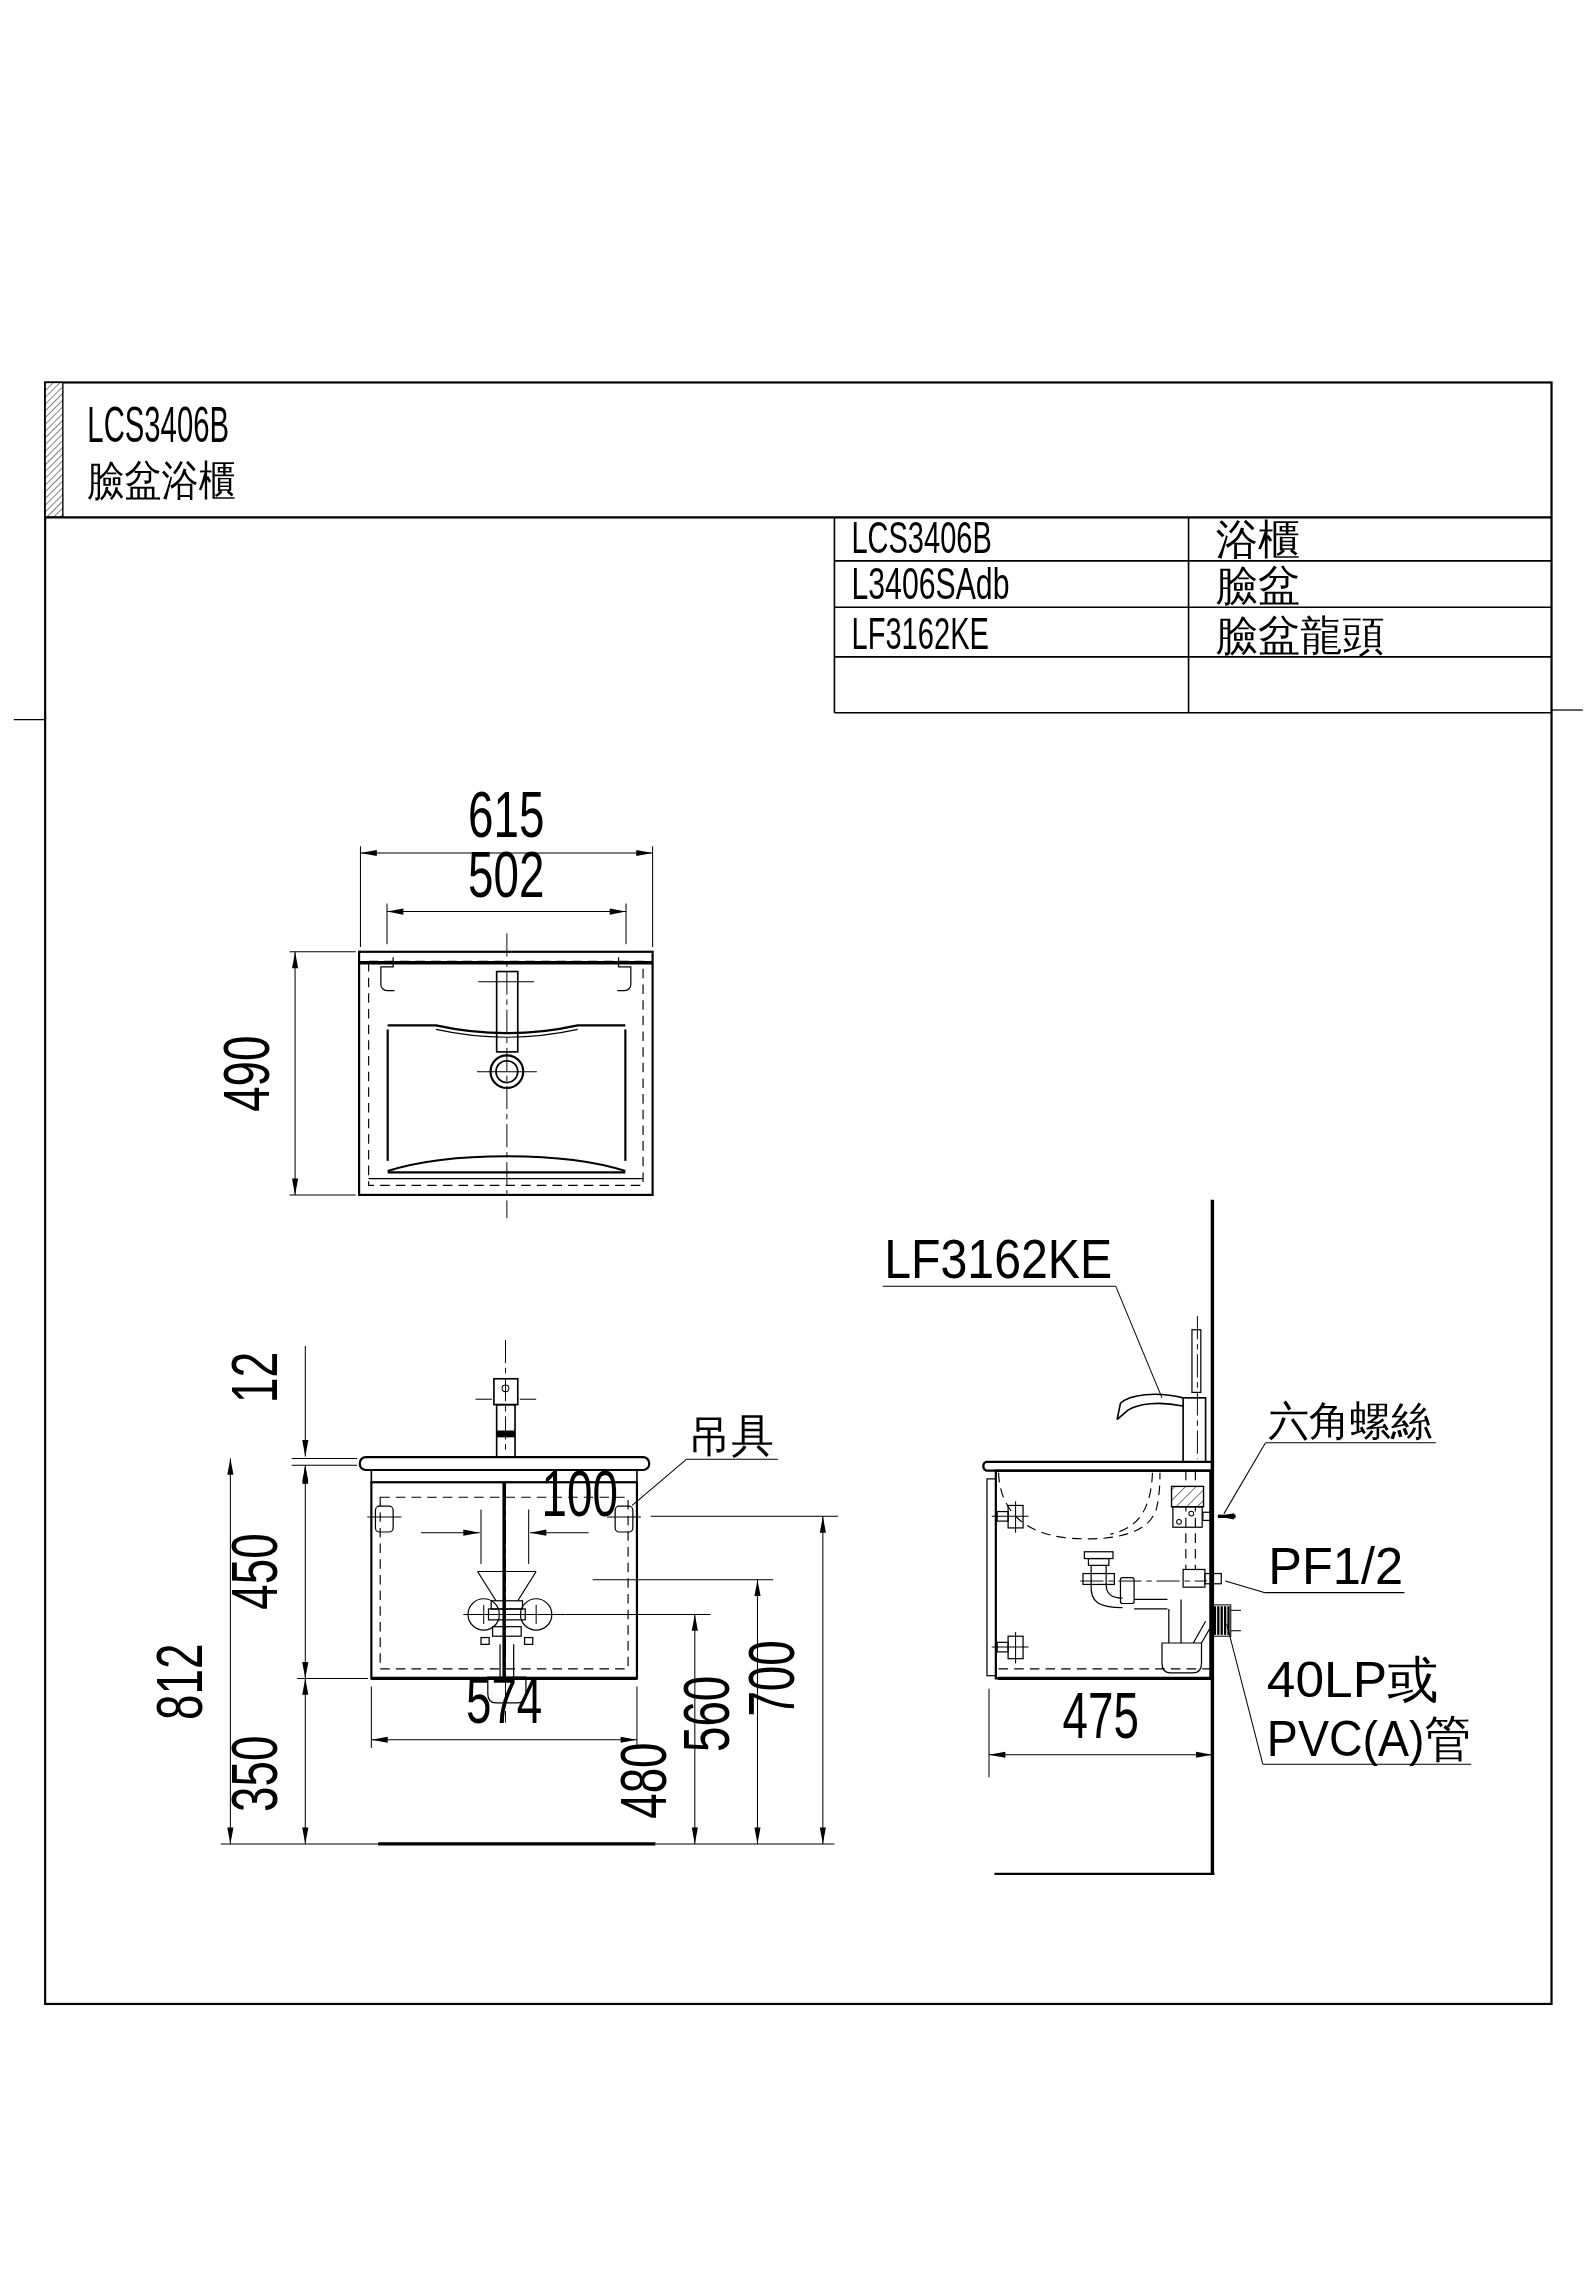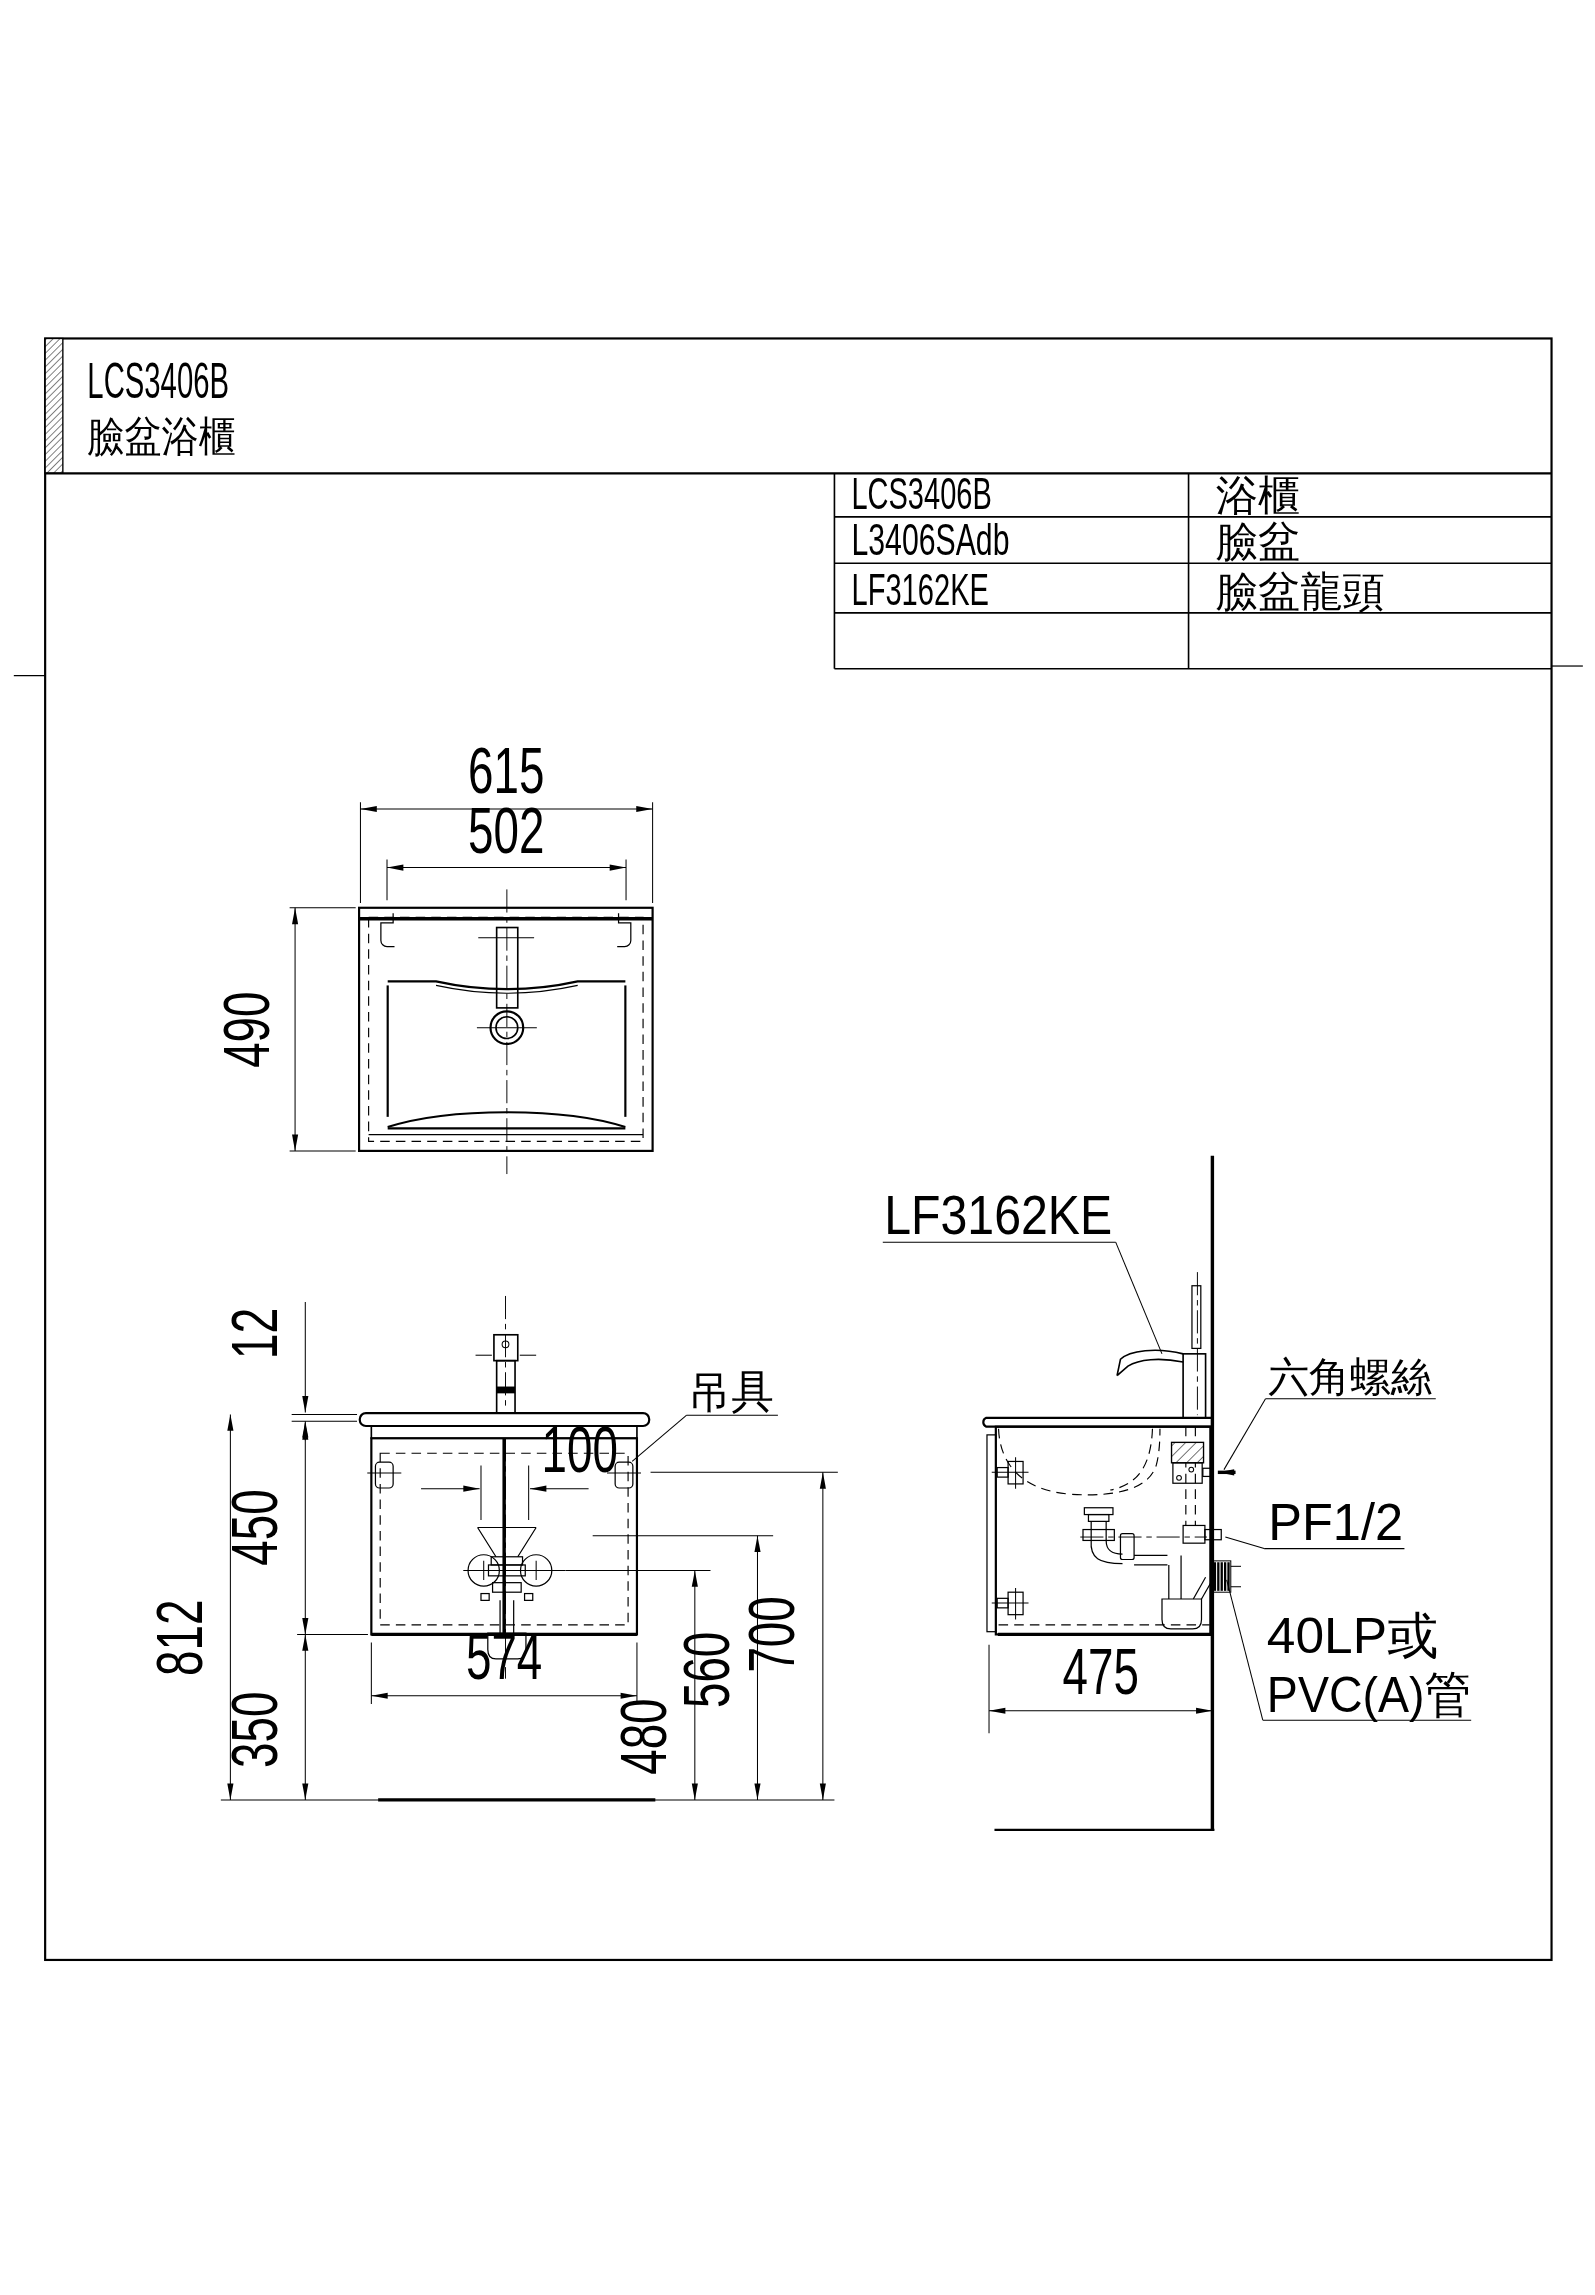--- a/index.html
+++ b/index.html
@@ -1,17 +1,17 @@
 <!DOCTYPE html>
 <html style="font-size:11px"><head>
 <meta charset="utf-8">
 <style>
   html,body{margin:0;padding:0;background:#ffffff;}
   .page{position:relative;width:1596px;height:2186px;background:#ffffff;overflow:hidden;
-        font-family:"Liberation Sans","DejaVu Sans",sans-serif;}
+        font-family:"Liberation Sans","DejaVu Sans",sans-serif;margin-top:44px;}
   svg{display:block;}
   text{fill:#000;}
   .obj{stroke:#000;stroke-width:2.4;fill:none;}
   .thick{stroke:#000;stroke-width:5;fill:none;}
   .med{stroke:#000;stroke-width:3.2;fill:none;}
   .thin{stroke:#000;stroke-width:1.5;fill:none;}
   .fine{stroke:#000;stroke-width:1.8;fill:none;}
   .hid{stroke:#000;stroke-width:1.7;fill:none;stroke-dasharray:14 9;}
   .cl{stroke:#000;stroke-width:1.4;fill:none;stroke-dasharray:34 7 8 7;}
   .dim{stroke:#000;stroke-width:1.5;fill:none;}

